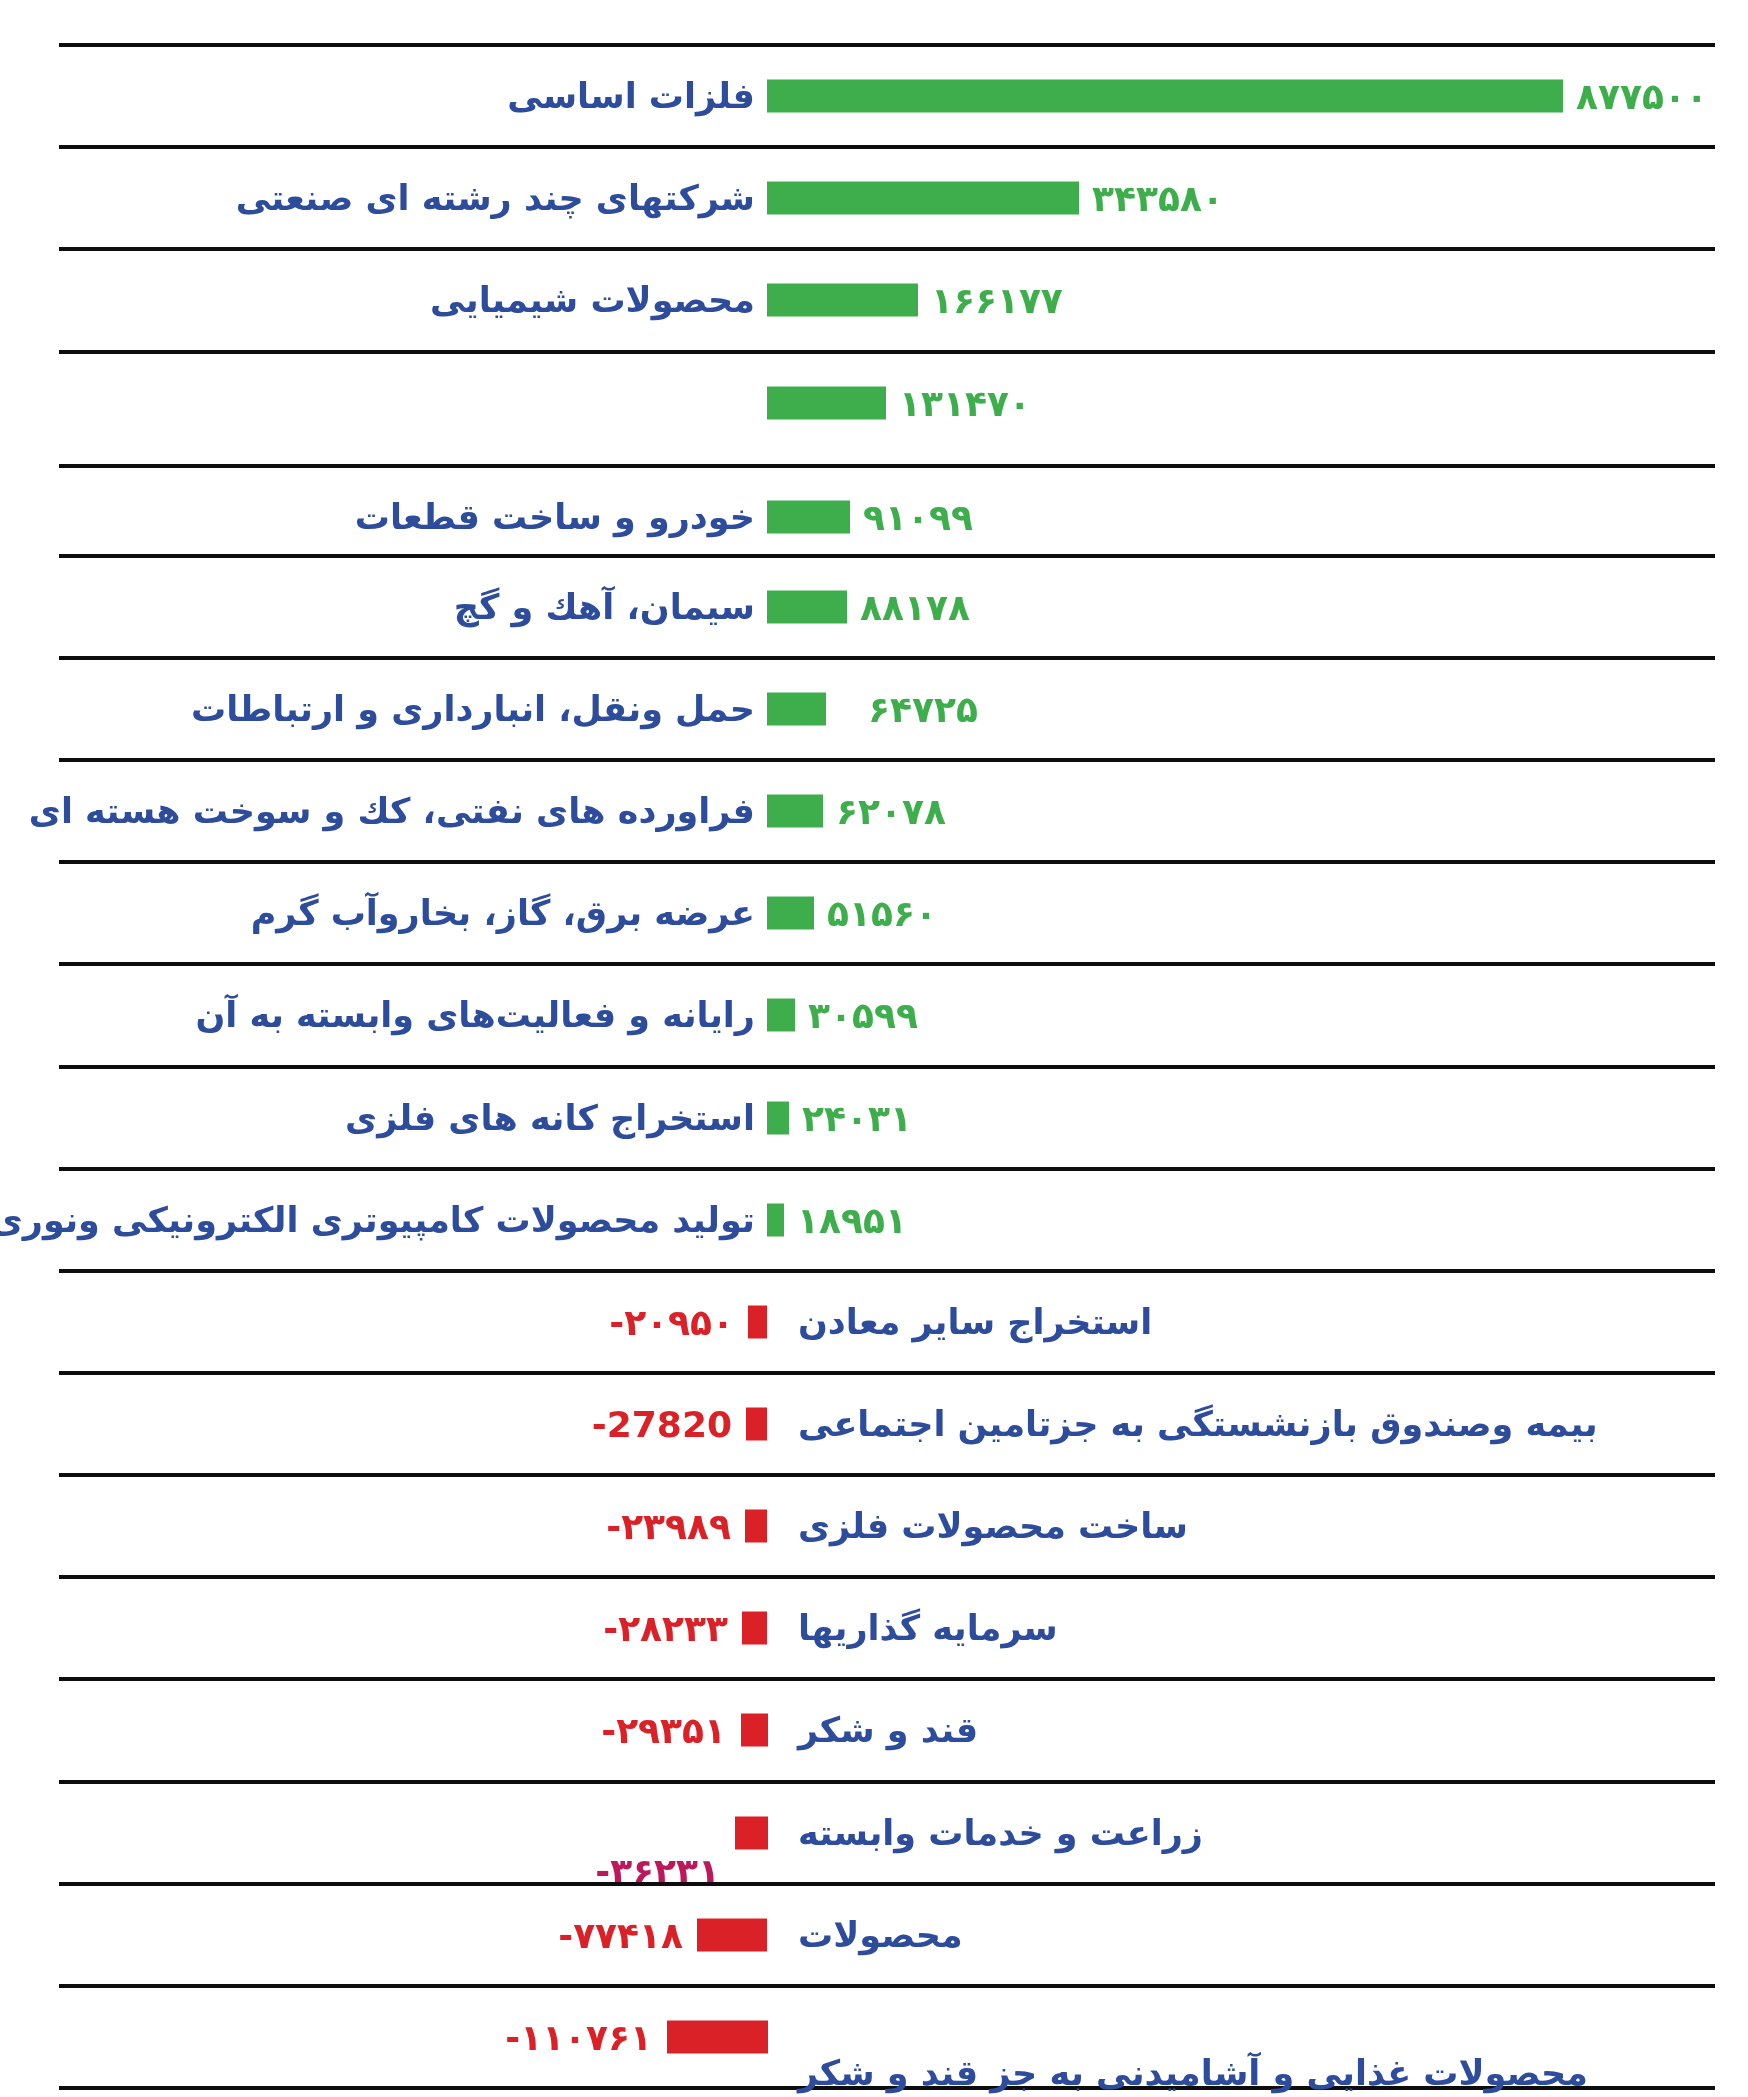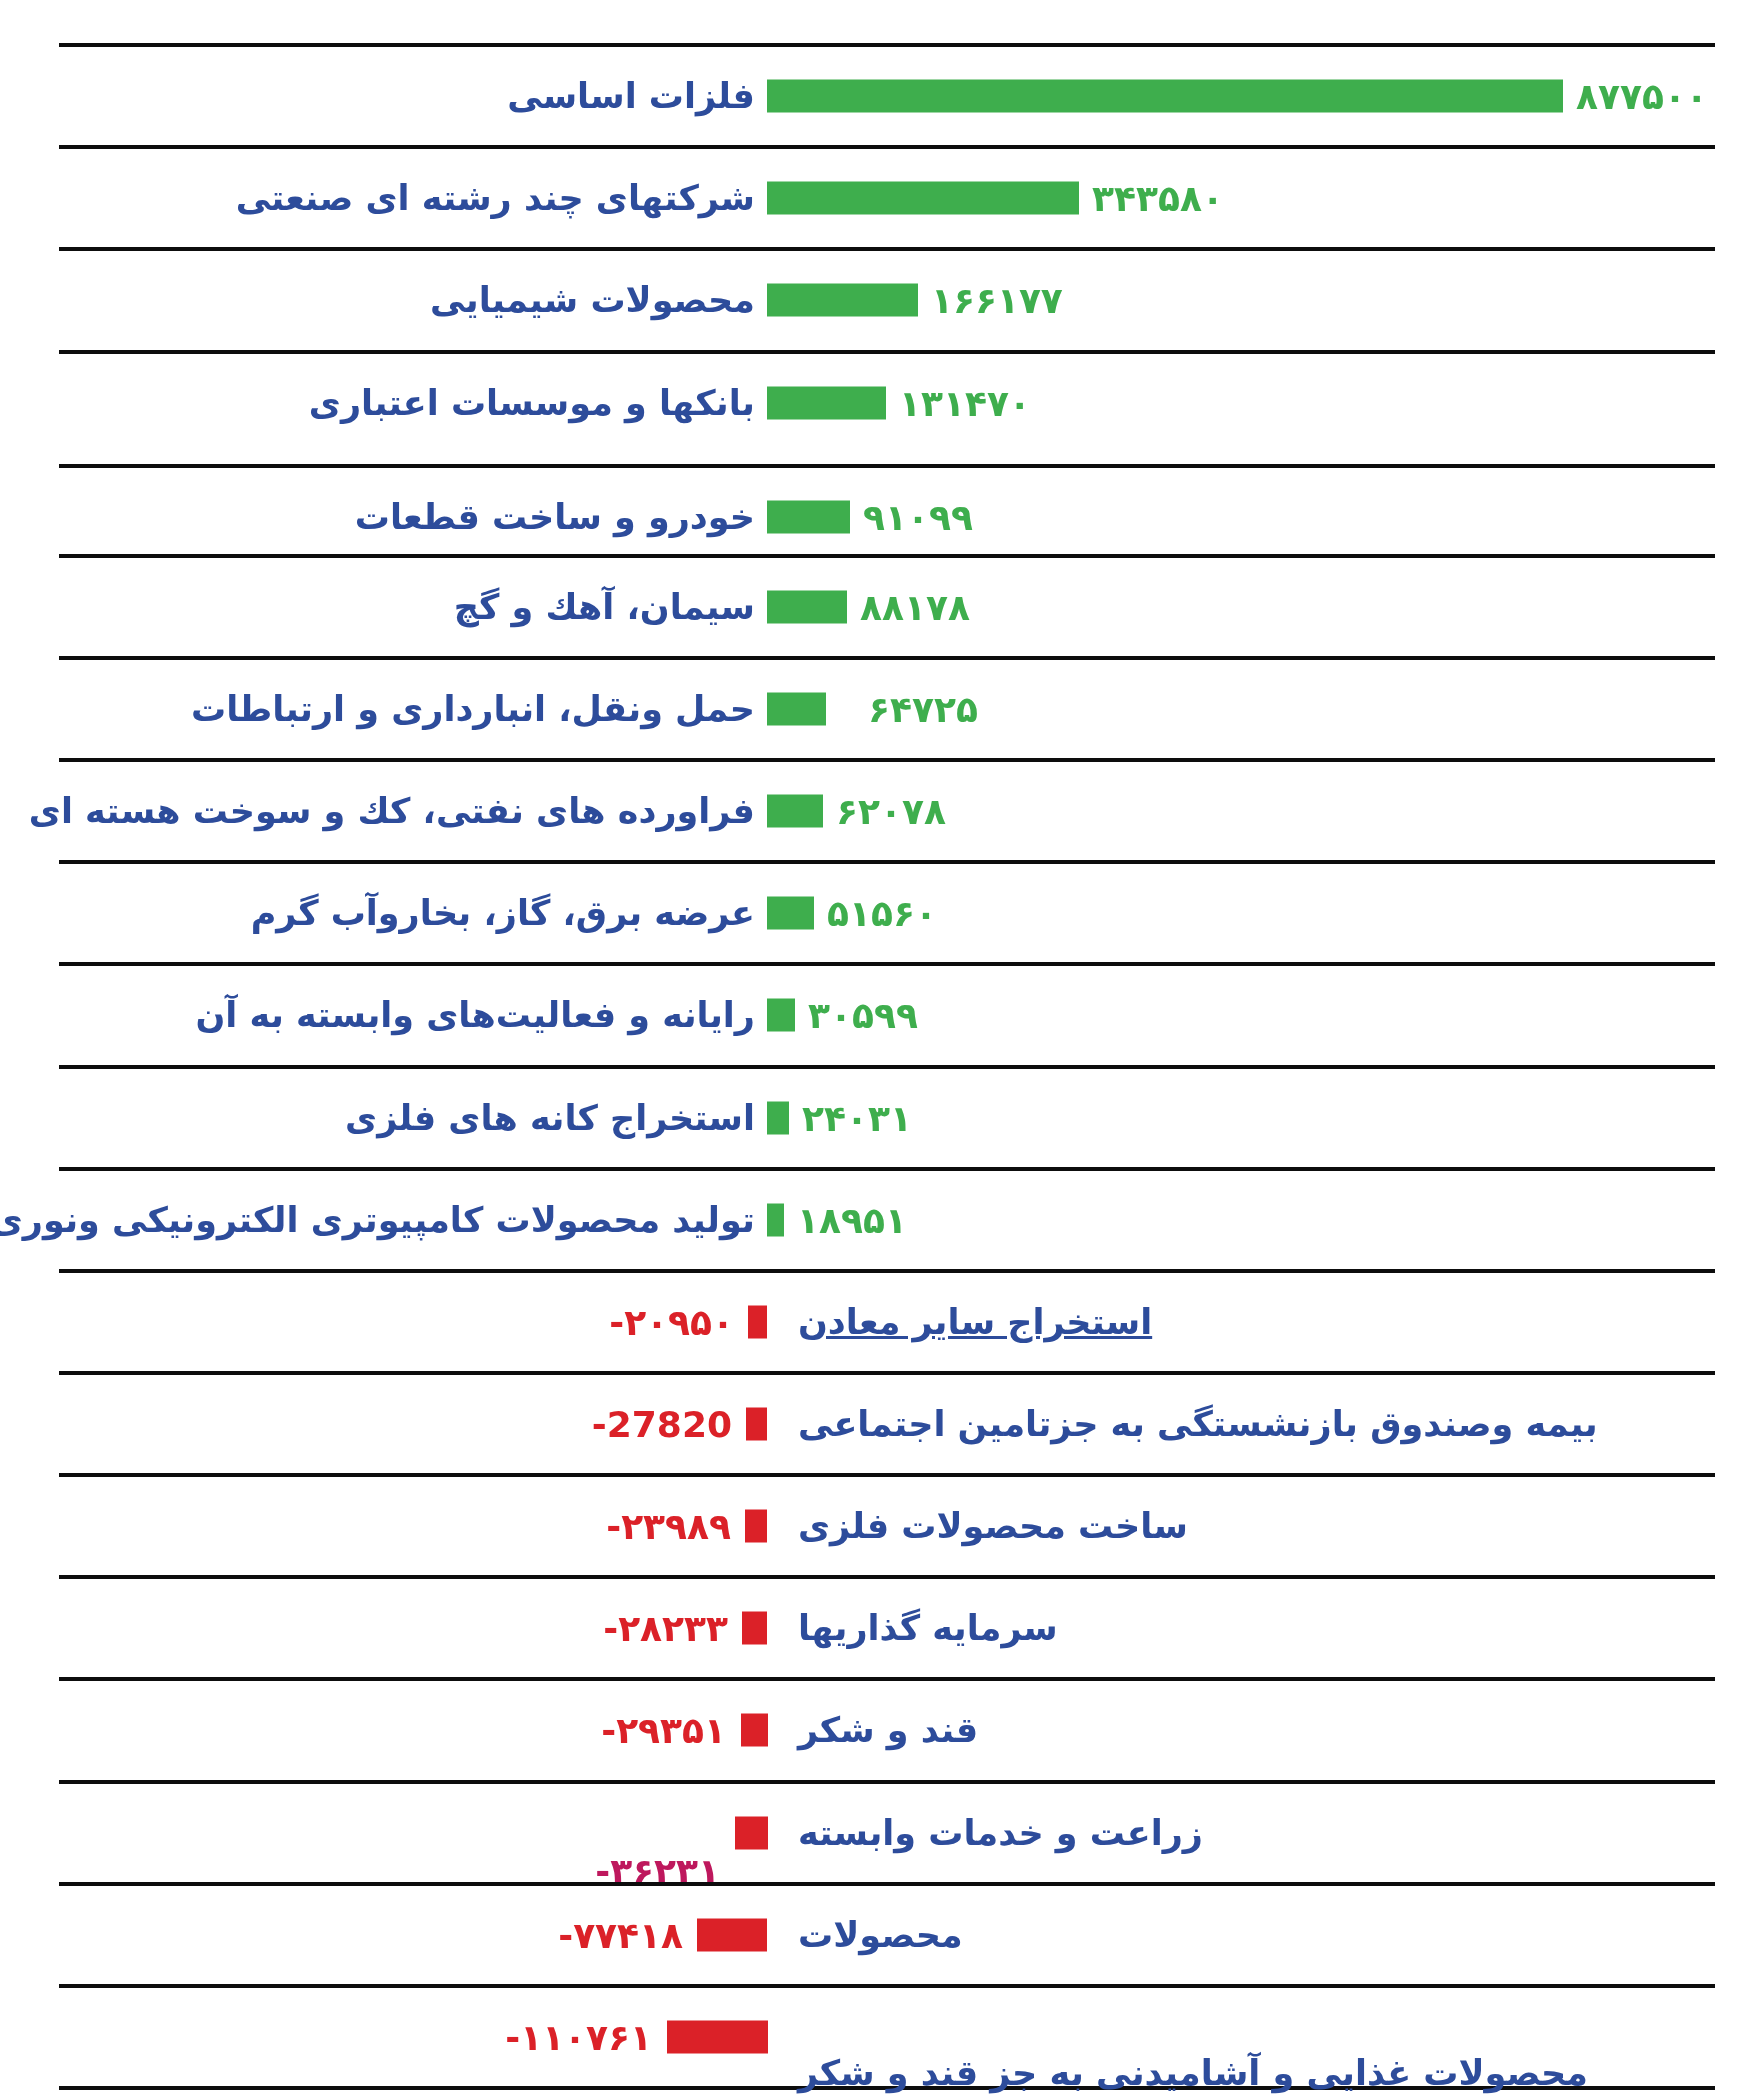--- a/index.html
+++ b/index.html
@@ -69,21 +69,20 @@
       <span class="lbl" dir="rtl" style="right: 960px;">شرکتهای چند رشته ای صنعتی</span>
       <div class="bar" style="width: 312px; left: 708px; background: rgb(62, 174, 77);"></div>
       <span class="val" dir="ltr" style="color: rgb(62, 174, 77); left: 1033px;">۳۴۳۵۸۰</span>
     </div>
     <div class="row" style="top: 247px;">
       <span class="lbl" dir="rtl" style="right: 960px;">محصولات شیمیایی</span>
       <div class="bar" style="width: 151px; left: 708px; background: rgb(62, 174, 77);"></div>
       <span class="val" dir="ltr" style="color: rgb(62, 174, 77); left: 872px;">۱۶۶۱۷۷</span>
     </div>
     <div class="row" style="top: 350px;">
-      <span class="lbl" dir="rtl" style="right: 960px;">بانكها و موسسات اعتباری</span>
       <div class="bar" style="width: 119px; left: 708px; background: rgb(62, 174, 77);"></div>
       <span class="val" dir="ltr" style="color: rgb(62, 174, 77); left: 840px;">۱۳۱۴۷۰</span>
     </div>
     <div class="row" style="top: 452px; margin-top: 12px;">
       <span class="lbl" dir="rtl" style="right: 960px;">خودرو و ساخت قطعات</span>
       <div class="bar" style="width: 83px; left: 708px; background: rgb(62, 174, 77);"></div>
       <span class="val" dir="ltr" style="color: rgb(62, 174, 77); left: 804px;">۹۱۰۹۹</span>
     </div>
     <div class="row" style="top: 554px;">
       <span class="lbl" dir="rtl" style="right: 960px;">سیمان، آهك و گچ</span>
@@ -114,21 +113,21 @@
       <span class="lbl" dir="rtl" style="right: 960px;">استخراج کانه های فلزی</span>
       <div class="bar" style="width: 22px; left: 708px; background: rgb(62, 174, 77);"></div>
       <span class="val" dir="ltr" style="color: rgb(62, 174, 77); left: 743px; text-align: center;">۲۴۰۳۱</span>
     </div>
     <div class="row" style="top: 1167px;">
       <span class="lbl" dir="rtl" style="right: 960px;">تولید محصولات کامپیوتری الکترونیکی ونوری</span>
       <div class="bar" style="width: 17.3px; left: 708px; background: rgb(62, 174, 77);"></div>
       <span class="val" dir="ltr" style="color: rgb(62, 174, 77); left: 738px;">۱۸۹۵۱</span>
     </div>
     <div class="row" style="top: 1269px;">
-      <span class="lbl" dir="rtl" style="left: 739px; text-decoration: underline;">استخراج سایر معادن</span>
+      <span class="lbl" dir="rtl" style="left: 739px;">استخراج سایر معادن</span>
       <div class="bar" style="width: 19px; left: 689px; background: rgb(219, 33, 40);"></div>
       <span class="val" dir="ltr" style="color: rgb(219, 33, 40); right: 981px;">-۲۰۹۵۰</span>
     </div>
     <div class="row" style="top: 1371px;">
       <span class="lbl" dir="rtl" style="left: 739px;">بیمه وصندوق بازنشستگی به جزتامین اجتماعی</span>
       <div class="bar" style="width: 21px; left: 687px; background: rgb(219, 33, 40);"></div>
       <span class="val" dir="ltr" style="color: rgb(219, 33, 40); right: 983px;">-27820</span>
     </div>
     <div class="row" style="top: 1473px;">
       <span class="lbl" dir="rtl" style="left: 739px;">ساخت محصولات فلزی</span>

